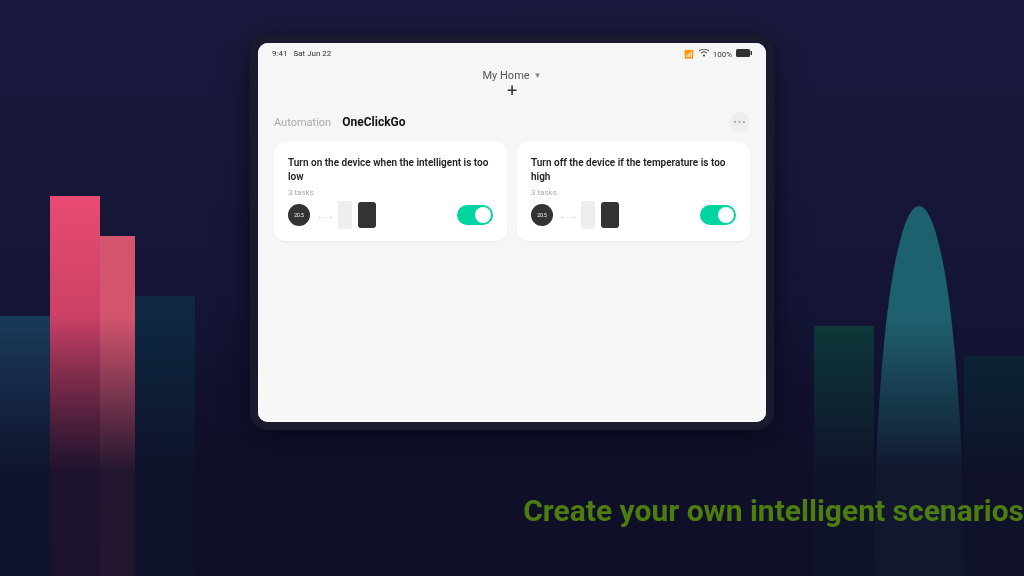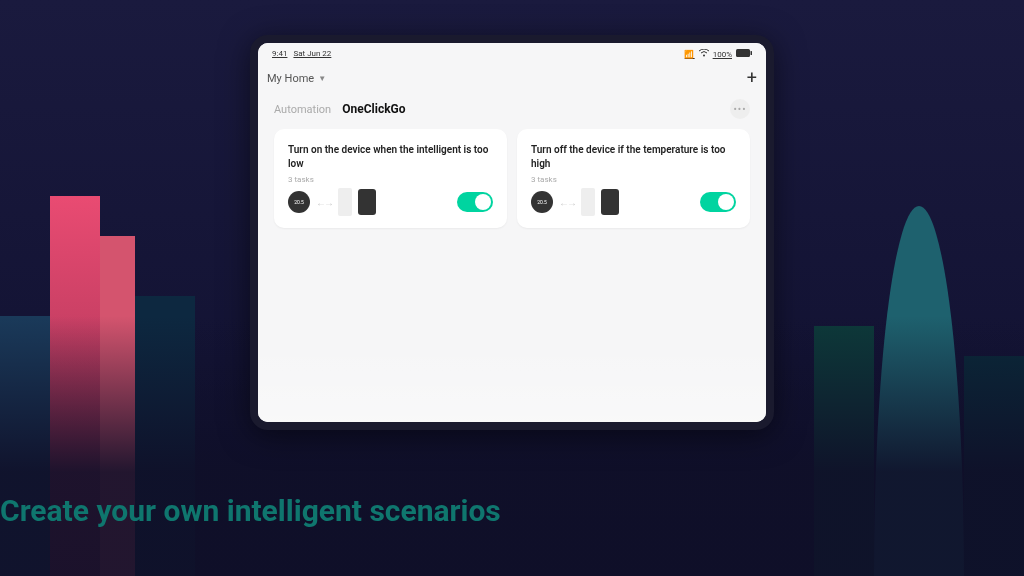--- a/index.html
+++ b/index.html
@@ -49,29 +49,29 @@
   background: #f6f6f7;
   height: 100%;
   padding: 0;
 }
 .status-bar {
   display: flex;
   justify-content: space-between;
   padding: 6px 14px 2px;
   font-size: 8px;
   color: #333;
-  text-decoration: underline;
 }
 .status-left { display: flex; gap: 6px; }
 .status-right { display: flex; gap: 4px; align-items: center; }
 .header-row {
   display: flex;
   justify-content: space-between;
   align-items: center;
-  padding: 8px 9px;
+  padding: 8px 16px;
+  flex-direction: column;
 }
 .home-dd {
   font-size: 11px;
   color: #555;
   display: flex;
   align-items: center;
   gap: 4px;
 }
 .chev { font-size: 8px; color: #888; }
 .plus-btn { font-size: 18px; color: #333; cursor: pointer; line-height: 1; }
@@ -175,23 +175,24 @@
   height: 80px;
   background: linear-gradient(to bottom, rgba(246,246,247,0) 0%, rgba(255,255,255,0.3) 100%);
   pointer-events: none;
 }
 
 .page-text {
   position: absolute;
   bottom: 36px;
   left: 0;
   right: 0;
-  text-align: left;
+  text-align: right;
   z-index: 3;
-  color: #0f766e;
+  color: #4d7c0f;
+  padding-left: 37px;
 }
 .page-headline {
   font-size: 30px;
   font-weight: 700;
   margin-bottom: 12px;
 }
 .page-sub {
   font-size: 13px;
   font-weight: 300;
   opacity: 0.9;

